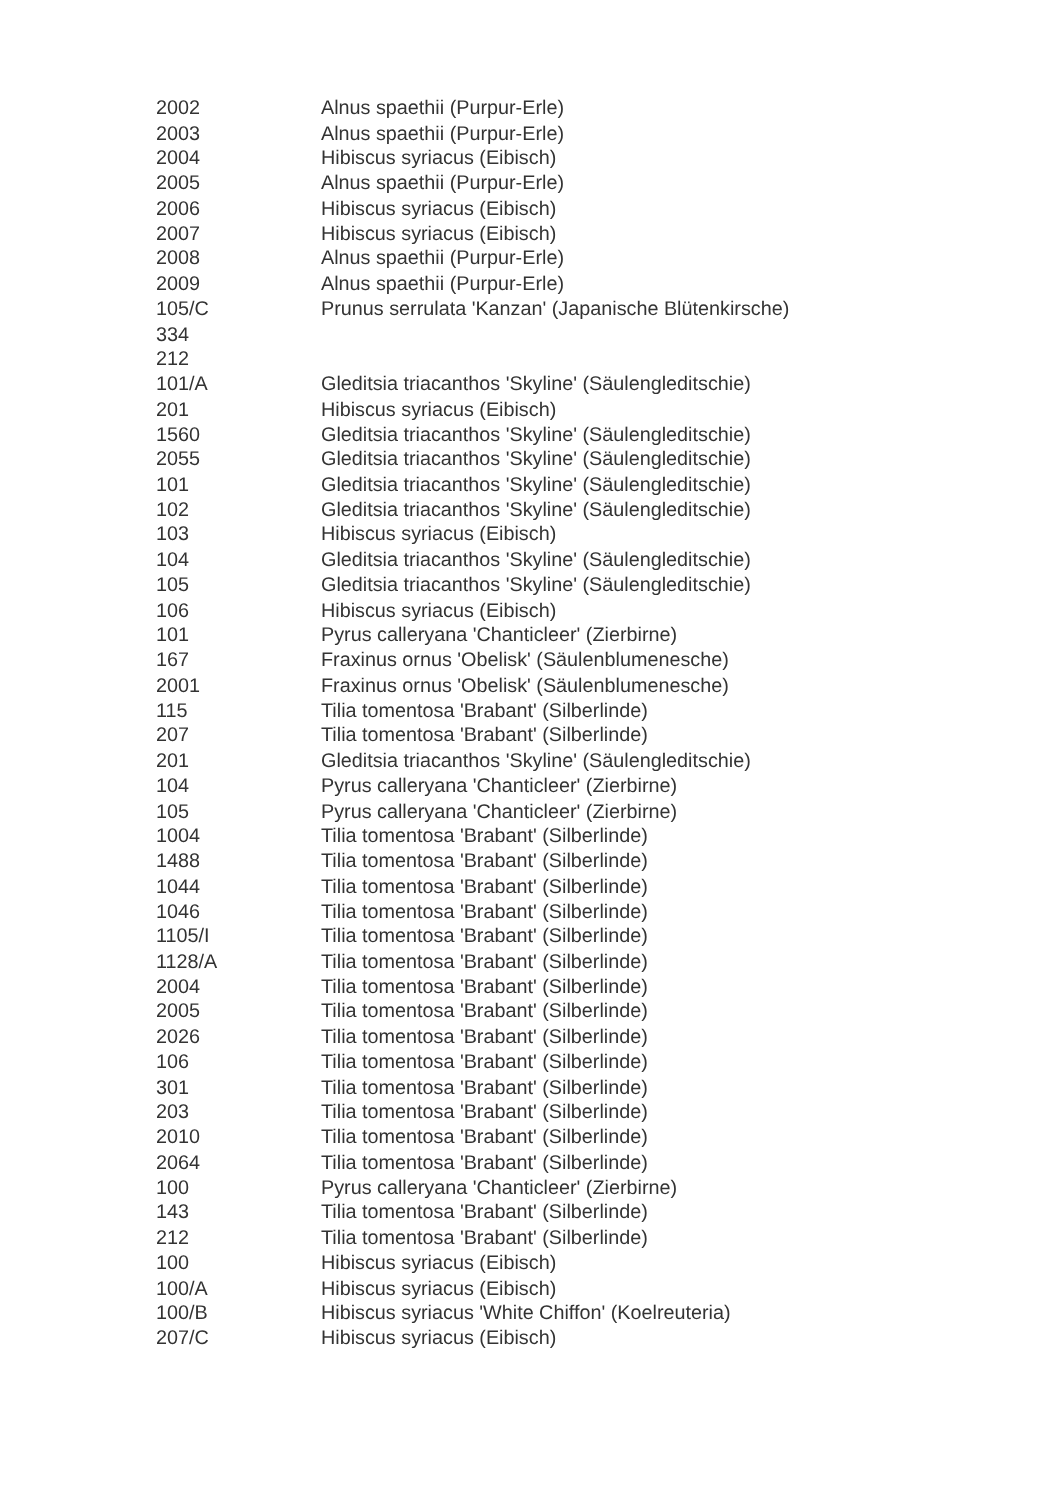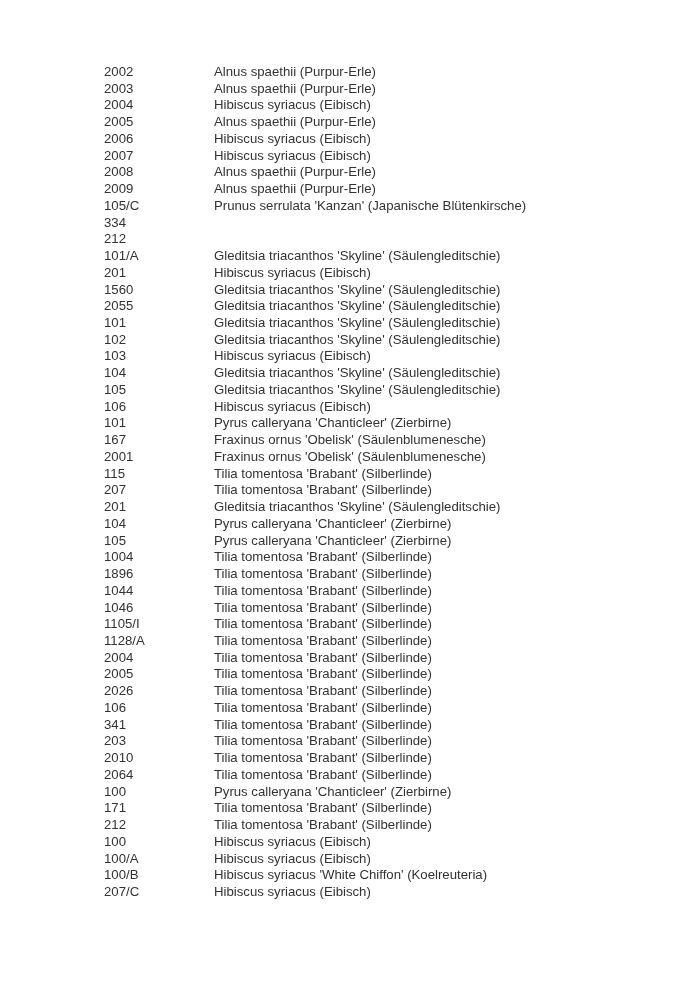--- a/index.html
+++ b/index.html
@@ -157,21 +157,21 @@
       </div>
       <div class="tree-row">
         <span class="cell-number">105</span>
         <span class="cell-species">Pyrus calleryana 'Chanticleer' (Zierbirne)</span>
       </div>
       <div class="tree-row">
         <span class="cell-number">1004</span>
         <span class="cell-species">Tilia tomentosa 'Brabant' (Silberlinde)</span>
       </div>
       <div class="tree-row">
-        <span class="cell-number">1896</span>
+        <span class="cell-number">1488</span>
         <span class="cell-species">Tilia tomentosa 'Brabant' (Silberlinde)</span>
       </div>
       <div class="tree-row">
         <span class="cell-number">1044</span>
         <span class="cell-species">Tilia tomentosa 'Brabant' (Silberlinde)</span>
       </div>
       <div class="tree-row">
         <span class="cell-number">1046</span>
         <span class="cell-species">Tilia tomentosa 'Brabant' (Silberlinde)</span>
       </div>
@@ -193,41 +193,41 @@
       </div>
       <div class="tree-row">
         <span class="cell-number">2026</span>
         <span class="cell-species">Tilia tomentosa 'Brabant' (Silberlinde)</span>
       </div>
       <div class="tree-row">
         <span class="cell-number">106</span>
         <span class="cell-species">Tilia tomentosa 'Brabant' (Silberlinde)</span>
       </div>
       <div class="tree-row">
-        <span class="cell-number">341</span>
+        <span class="cell-number">301</span>
         <span class="cell-species">Tilia tomentosa 'Brabant' (Silberlinde)</span>
       </div>
       <div class="tree-row">
         <span class="cell-number">203</span>
         <span class="cell-species">Tilia tomentosa 'Brabant' (Silberlinde)</span>
       </div>
       <div class="tree-row">
         <span class="cell-number">2010</span>
         <span class="cell-species">Tilia tomentosa 'Brabant' (Silberlinde)</span>
       </div>
       <div class="tree-row">
         <span class="cell-number">2064</span>
         <span class="cell-species">Tilia tomentosa 'Brabant' (Silberlinde)</span>
       </div>
       <div class="tree-row">
         <span class="cell-number">100</span>
         <span class="cell-species">Pyrus calleryana 'Chanticleer' (Zierbirne)</span>
       </div>
       <div class="tree-row">
-        <span class="cell-number">171</span>
+        <span class="cell-number">143</span>
         <span class="cell-species">Tilia tomentosa 'Brabant' (Silberlinde)</span>
       </div>
       <div class="tree-row">
         <span class="cell-number">212</span>
         <span class="cell-species">Tilia tomentosa 'Brabant' (Silberlinde)</span>
       </div>
       <div class="tree-row">
         <span class="cell-number">100</span>
         <span class="cell-species">Hibiscus syriacus (Eibisch)</span>
       </div>

